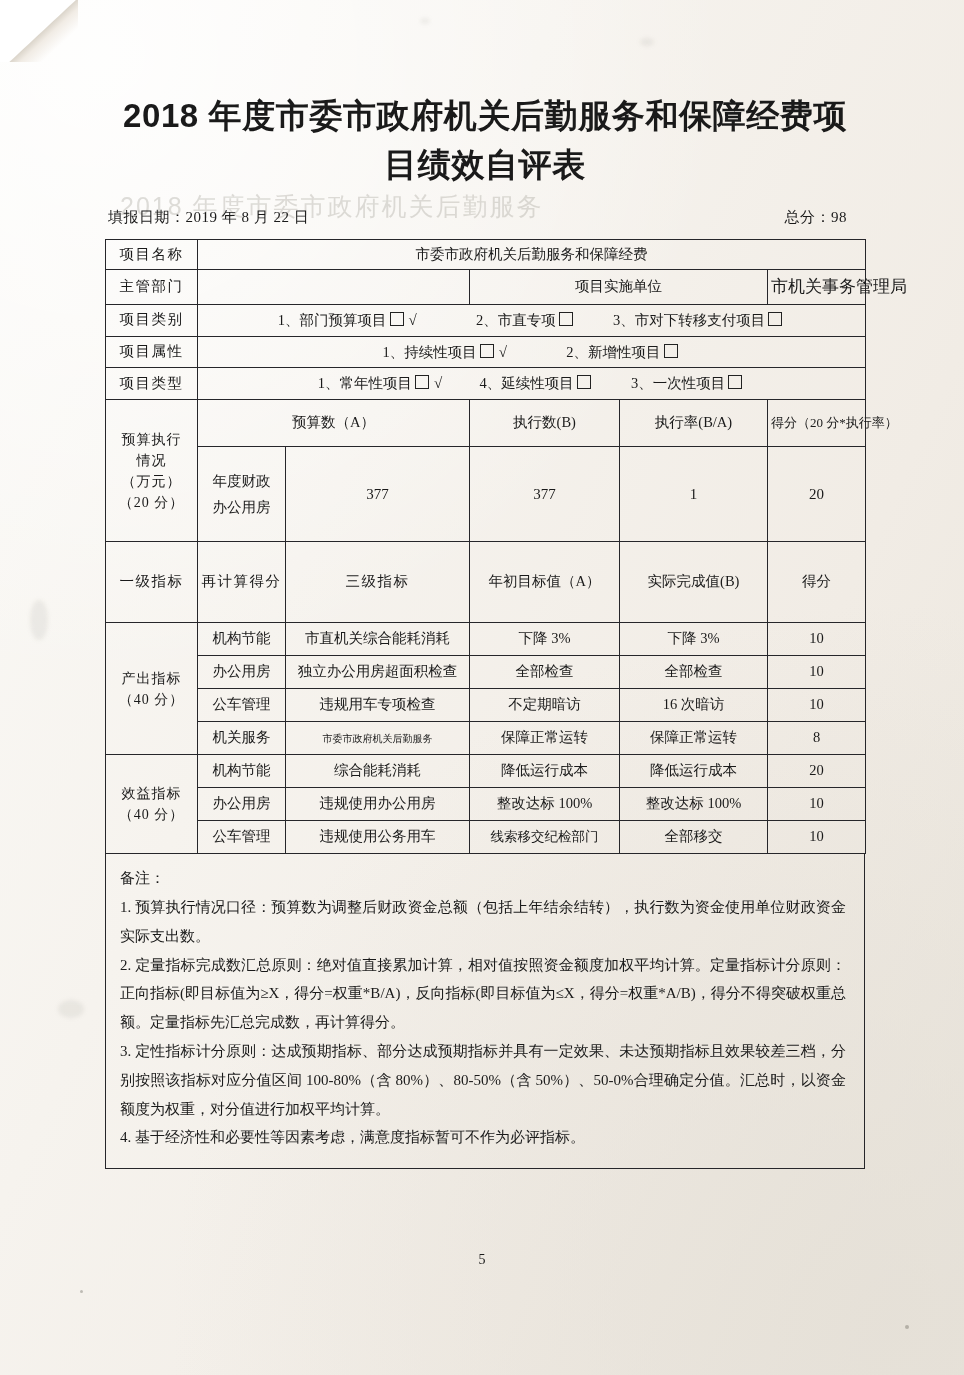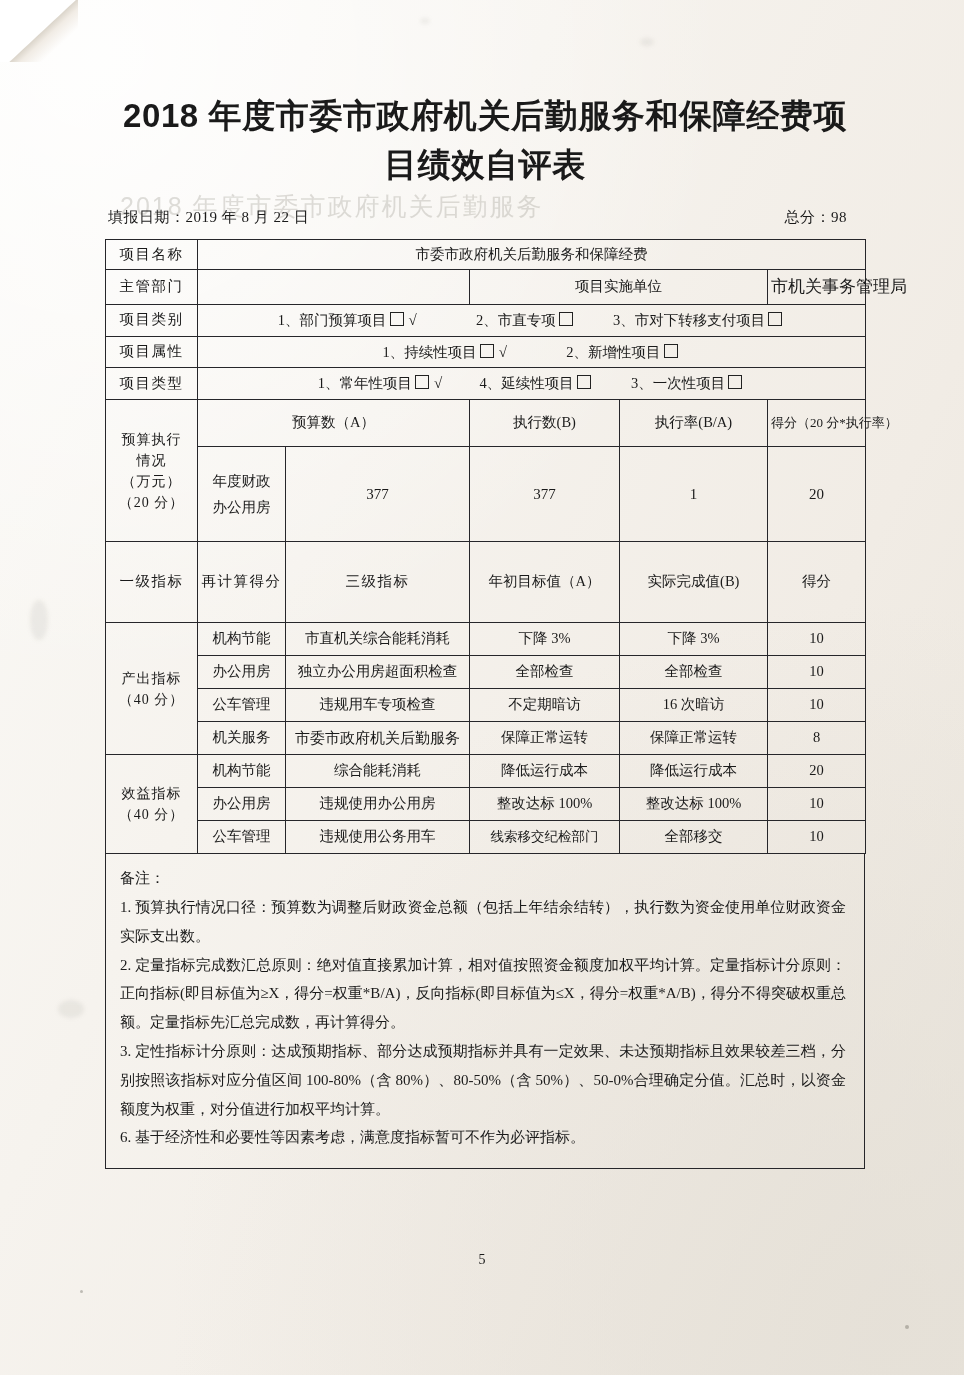--- a/index.html
+++ b/index.html
@@ -266,21 +266,21 @@
         </tr>
         <tr class="h40">
           <td>公车管理</td>
           <td>违规用车专项检查</td>
           <td>不定期暗访</td>
           <td>16 次暗访</td>
           <td>10</td>
         </tr>
         <tr class="h40">
           <td>机关服务</td>
-          <td style="font-size:15px">市委市政府机关后勤服务</td>
+          <td style="font-size:10px">市委市政府机关后勤服务</td>
           <td>保障正常运转</td>
           <td>保障正常运转</td>
           <td>8</td>
         </tr>
 
         <tr class="h40">
           <td rowspan="3" class="vlabel">
             <div>效益指标</div>
             <div>（40 分）</div>
           </td>
@@ -305,18 +305,18 @@
           <td>10</td>
         </tr>
       </tbody>
     </table>
 
     <div class="remarks">
       <p>备注：</p>
       <p class="ind">1. 预算执行情况口径：预算数为调整后财政资金总额（包括上年结余结转），执行数为资金使用单位财政资金实际支出数。</p>
       <p class="ind">2. 定量指标完成数汇总原则：绝对值直接累加计算，相对值按照资金额度加权平均计算。定量指标计分原则：正向指标(即目标值为≥X，得分=权重*B/A)，反向指标(即目标值为≤X，得分=权重*A/B)，得分不得突破权重总额。定量指标先汇总完成数，再计算得分。</p>
       <p class="ind">3. 定性指标计分原则：达成预期指标、部分达成预期指标并具有一定效果、未达预期指标且效果较差三档，分别按照该指标对应分值区间 100-80%（含 80%）、80-50%（含 50%）、50-0%合理确定分值。汇总时，以资金额度为权重，对分值进行加权平均计算。</p>
-      <p class="ind">6. 基于经济性和必要性等因素考虑，满意度指标暂可不作为必评指标。</p>
+      <p class="ind">4. 基于经济性和必要性等因素考虑，满意度指标暂可不作为必评指标。</p>
     </div>
   </div>
 
   <div class="pagenum">5</div>
 </div>
 
 </body></html>

